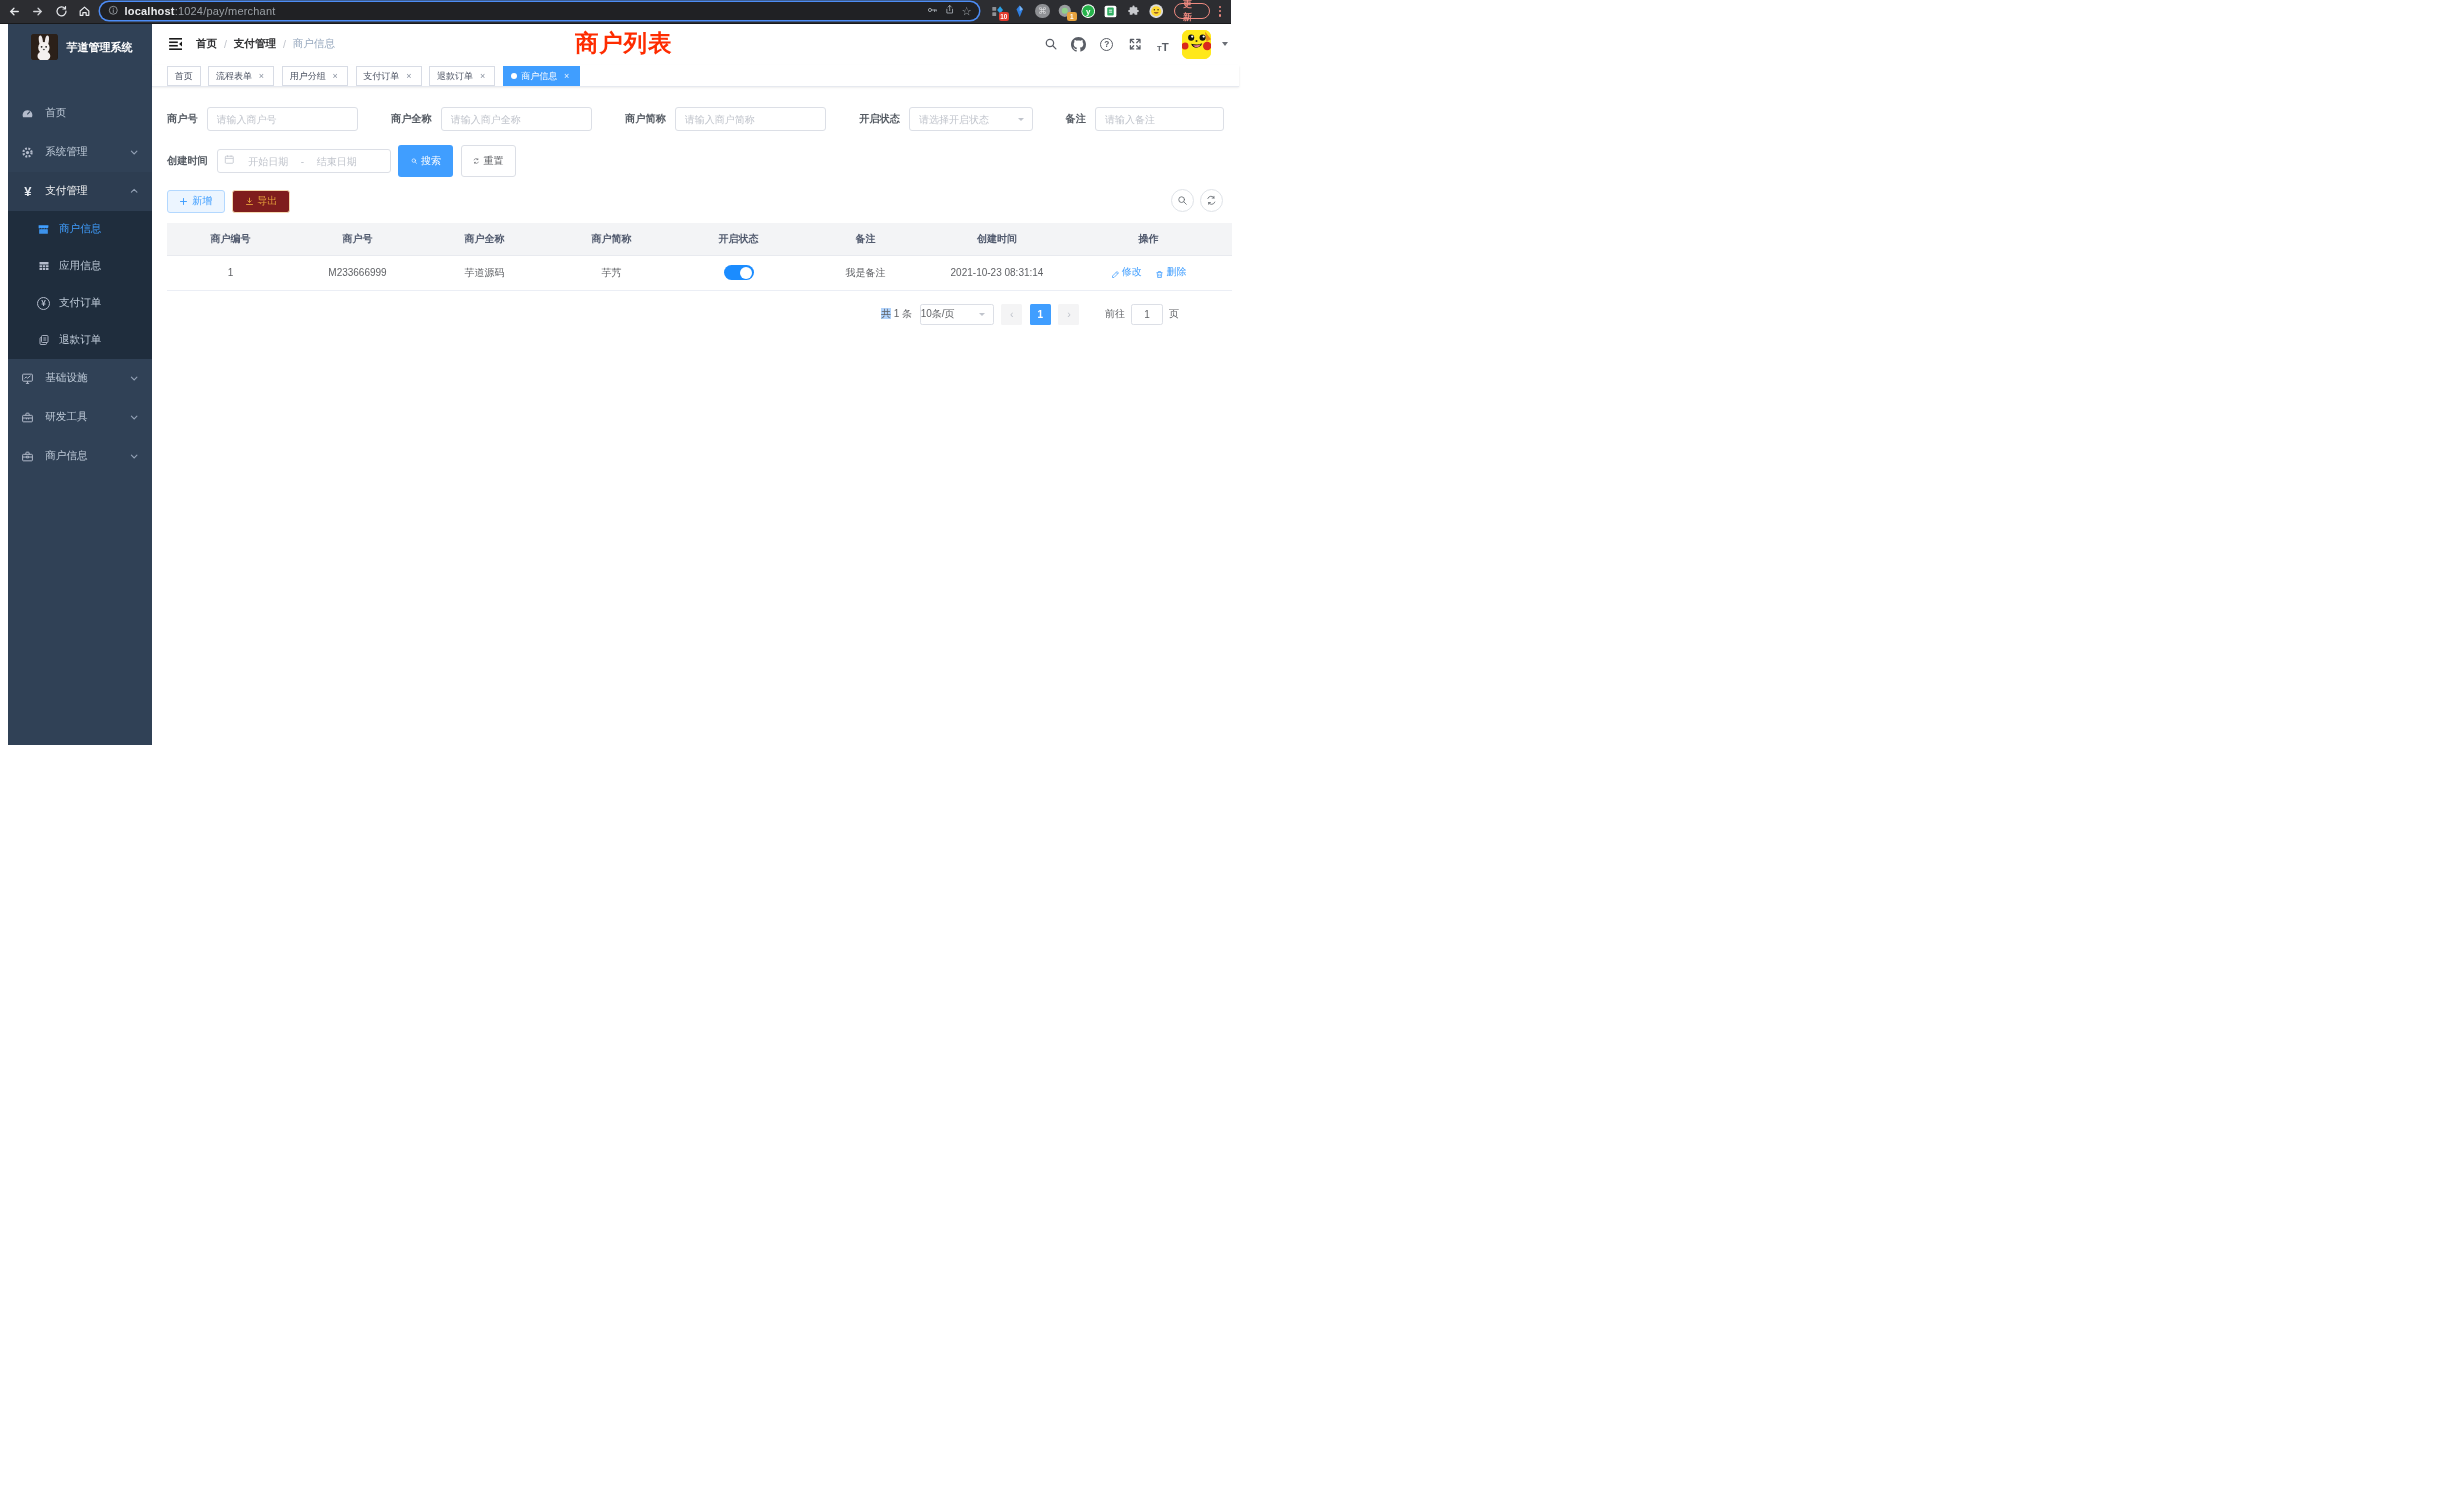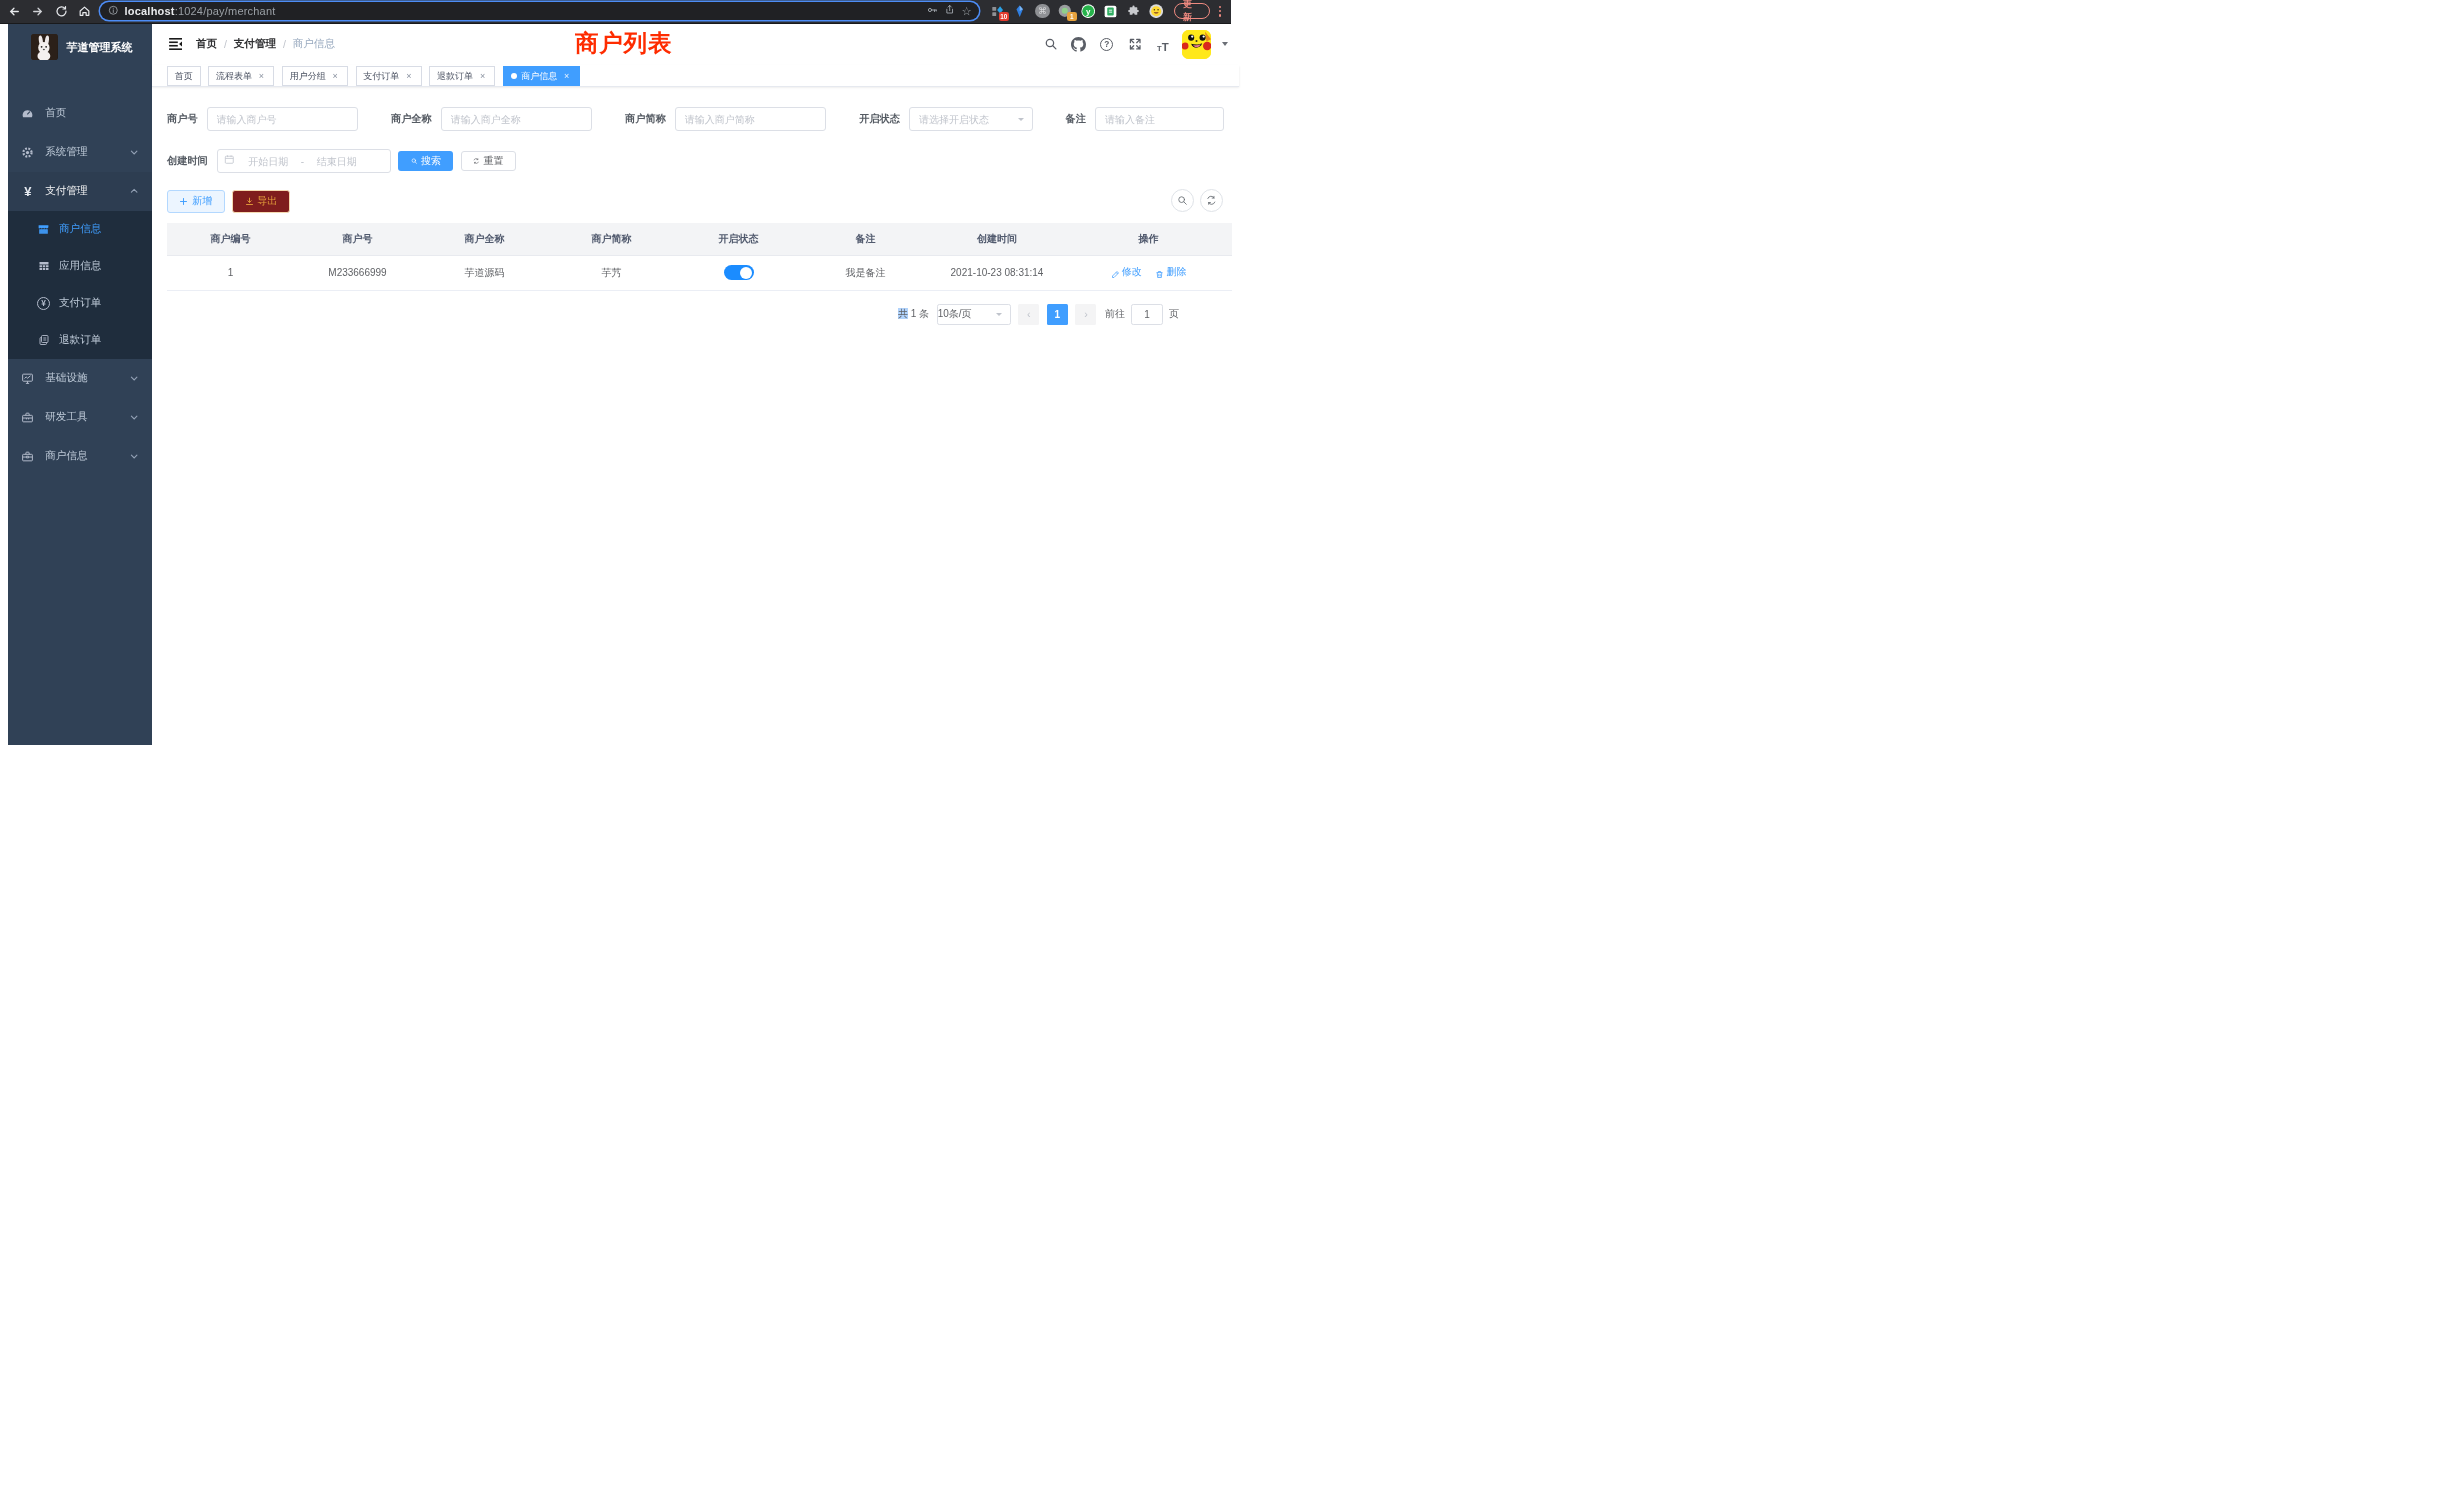--- a/index.html
+++ b/index.html
@@ -92,21 +92,21 @@
   .finput input { border:none; outline:none; width:100%; height:100%; padding:0 9px; font-size:10px;
     color:#606266; background:transparent; font-family:inherit; border-radius:3px; }
   .finput input::placeholder { color:#c0c4cc; }
   .sel-caret { position:absolute; right:7.6px; width:0; height:0; border-left:3.4px solid transparent;
     border-right:3.4px solid transparent; border-top:3.8px solid #c0c4cc; pointer-events:none; }
   .gap44 { margin-left:33px; }
   .daterange { width:174px; padding-left:6px; gap:3px; }
   .daterange .cal { color:#c0c4cc; flex:none; margin-right:1.5px; }
   .daterange input { padding:0 1.5px; text-align:center; }
   .daterange .dsep { color:#c0c4cc; font-size:10px; flex:none; }
-  .btn { height:20px; border-radius:3px; font-size:10px; display:inline-flex; align-items:center;
+  .btn { height:32px; border-radius:3px; font-size:10px; display:inline-flex; align-items:center;
     justify-content:center; gap:3.8px; cursor:pointer; border:0.8px solid transparent; padding:0 11.4px; white-space:nowrap; }
   .btn-primary { background:#409eff; color:#fff; }
   .btn-default { background:#fff; border-color:#dcdfe6; color:#606266; }
   .btn-plain-blue { background:#ecf5ff; border-color:#b3d8ff; color:#409eff; height:23px; }
   .btn-plain-warn { background:#7f1d1d; border-color:#f5dab1; color:#e6a23c; height:23px; }
   .toolbar { display:flex; align-items:center; margin:-1.5px 0 10.6px 0; position:relative; }
   .circ-btns { position:absolute; right:1.5px; top:-0.8px; display:flex; gap:6px; }
   .circ { width:23px; height:23px; border:0.8px solid #dfe3e8; border-radius:50%; background:#fff;
     display:flex; align-items:center; justify-content:center; color:#6b7076; cursor:pointer; }
 
@@ -123,21 +123,21 @@
   
   .pagination { display:flex; align-items:center; justify-content:flex-end; margin:13px 45px 0 0; gap:7.6px; font-size:10px; color:#606266; }
   .ptotal { white-space:nowrap; }
   .ptotal .hl { background:#b0d2fb; }
   .psel { width:74px; height:21px; border:0.8px solid #dcdfe6; border-radius:2.3px; position:relative;
     display:flex; align-items:center; justify-content:flex-start; color:#606266; font-size:10px; cursor:pointer; }
   .pbtn { width:21px; height:21px; border-radius:1.5px; background:#f4f4f5; color:#c0c4cc;
     display:flex; align-items:center; justify-content:center; font-size:10.6px; cursor:pointer; }
   .pcur { width:21px; height:21px; border-radius:1.5px; background:#409eff; color:#fff; font-weight:700;
     display:flex; align-items:center; justify-content:center; font-size:10px; cursor:pointer; }
-  .pgoto { display:flex; align-items:center; gap:6px; margin-left:1px; }
+  .pgoto { display:flex; align-items:center; gap:6px; margin-left:18px; }
   .pgoto input { width:32px; height:21px; border:0.8px solid #dcdfe6; border-radius:2.3px; text-align:center;
     font-size:10px; color:#606266; outline:none; font-family:inherit; }
 </style>
 </head>
 <body>
 
 <div class="browser">
   <div class="bnav">
     <span class="bicon">
       <svg width="13" height="13" viewBox="0 0 24 24" fill="none" stroke="#e8eaed" stroke-width="2.4" stroke-linecap="round">

